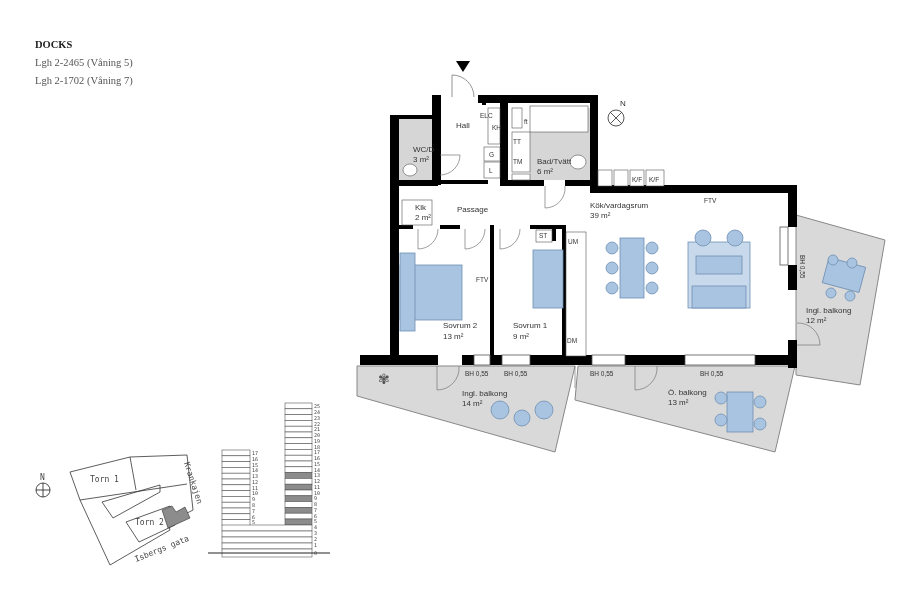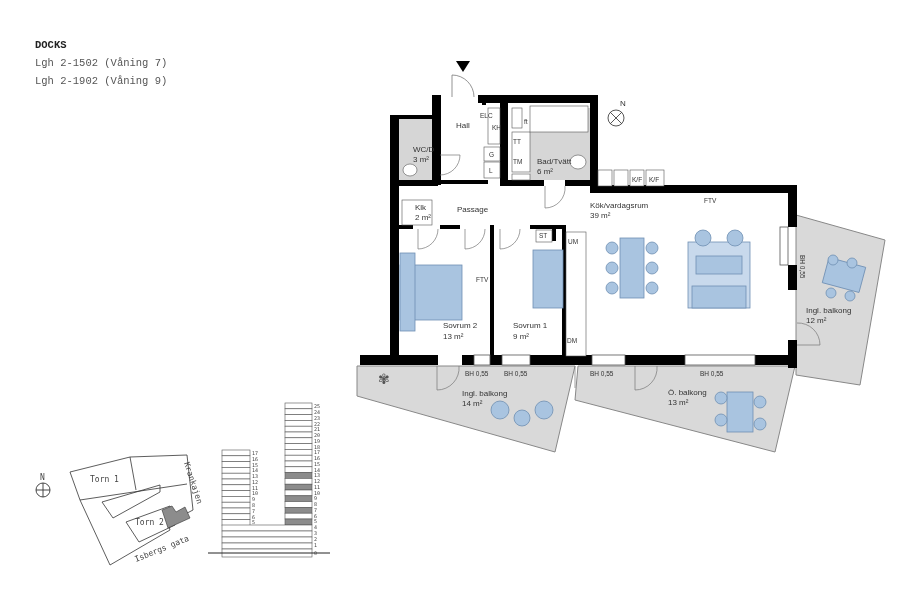--- a/index.html
+++ b/index.html
@@ -1,31 +1,31 @@
 <!DOCTYPE html>
 <html><head>
 <meta charset="utf-8">
 <style>
   html, body { margin:0; padding:0; background:#ffffff; }
   body { width:900px; height:600px; position:relative; overflow:hidden; font-family:"DejaVu Sans", sans-serif; }
-  .info { position:absolute; left:35px; top:36px; font-family:Liberation Mono, monospace; color:#555; font-size:10.5px; line-height:18px; }
+  .info { position:absolute; left:35px; top:36px; font-family:Liberation Serif, serif; color:#555; font-size:10.5px; line-height:18px; }
   .info .title { color:#222; font-weight:bold; }
   .plan { position:absolute; left:0; top:0; }
   .lbl { font-family:"Liberation Sans", sans-serif; fill:#333; font-size:8px; }
   .lbl-s { font-family:"Liberation Sans", sans-serif; fill:#333; font-size:6.5px; }
   .mono { font-family:"DejaVu Sans Mono", monospace; fill:#444; font-size:8px; }
   .mono-s { font-family:"DejaVu Sans Mono", monospace; fill:#444; font-size:5px; }
 </style>
 </head>
 <body>
 
 <div class="info">
   <div class="title">DOCKS</div>
-  <div>Lgh 2-1502 (Våning 7)</div>
-  <div>Lgh 2-1902 (Våning 9)</div>
+  <div>Lgh 2-2465 (Våning 5)</div>
+  <div>Lgh 2-1702 (Våning 7)</div>
 </div>
 
 <svg class="plan" width="900" height="600" viewBox="0 0 900 600">
 
   <polygon points="357,366 575,366 555,452 357,396" fill="#d9d9d9" stroke="#888" stroke-width="1"></polygon>
   <polygon points="578,366 795,366 775,452 575,400" fill="#d9d9d9" stroke="#888" stroke-width="1"></polygon>
   <polygon points="796,215 885,240 860,385 796,375" fill="#d9d9d9" stroke="#888" stroke-width="1"></polygon>
 
   <rect x="398" y="118" width="40" height="62" fill="#d6d6d6"></rect>
   <rect x="530" y="108" width="60" height="72" fill="#d6d6d6"></rect>

